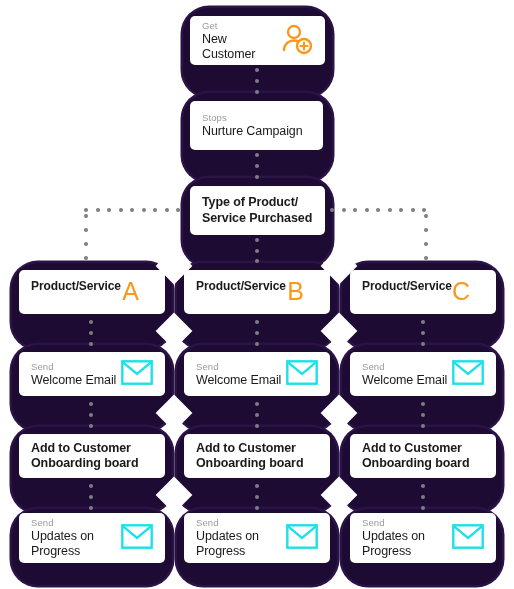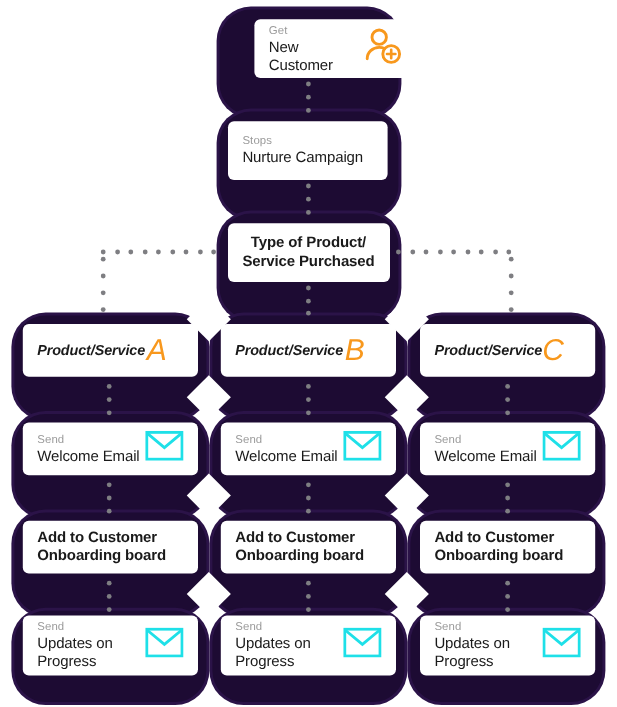--- a/index.html
+++ b/index.html
@@ -64,22 +64,21 @@
     white-space: pre-line;
   }
   .title.plain {
     font-weight: bold;
     font-size: 12.5px;
     line-height: 15.5px;
   }
 
   
   .card.branch {
-    align-items: center;
-    font-style: italic;
+    align-items: flex-start;
   }
   .branch-label {
     font-size: 12px;
     font-weight: bold;
     color: #1a1a1a;
     letter-spacing: -0.1px;
     white-space: nowrap;
   }
   .branch-letter {
     font-size: 25px;
@@ -260,21 +259,21 @@
     <span class="dot"></span>
       <span class="dot"></span>
       <span class="dot"></span>
     </div>
   <div class="dots-v" style="left:421px; top:484px; height:26px;">
     <span class="dot"></span>
       <span class="dot"></span>
       <span class="dot"></span>
     </div>
 
-  <div class="card" style="left:190px; top:16px; width:135px; height:49px;margin-left:22px;">
+  <div class="card" style="left:190px; top:16px; width:135px; height:49px;">
     <div class="card-textwrap">
       <span class="eyebrow">Get</span>
       <span class="title">New Customer</span>
     </div>
     <span class="icon">
       <svg width="32" height="32" viewBox="0 0 32 32" fill="none">
         <circle cx="13" cy="9" r="6" stroke="#f8981d" stroke-width="2.4"></circle>
         <path d="M3 27c0-5.5 4.5-9.5 10-9.5 1.6 0 3.1.3 4.4.9" stroke="#f8981d" stroke-width="2.4" stroke-linecap="round"></path>
         <circle cx="23" cy="23" r="7" stroke="#f8981d" stroke-width="2.4"></circle>
         <path d="M23 19.5v7M19.5 23h7" stroke="#f8981d" stroke-width="2.2" stroke-linecap="round"></path>
@@ -282,21 +281,21 @@
     </span>
   </div>
 
   <div class="card" style="left:190px; top:101px; width:133px; height:49px;">
     <div class="card-textwrap">
       <span class="eyebrow">Stops</span>
       <span class="title">Nurture Campaign</span>
     </div>
   </div>
 
-  <div class="card" style="left:190px; top:186px; width:135px; height:49px;text-align:center;">
+  <div class="card" style="left:190px; top:186px; width:135px; height:49px;">
     <div class="card-textwrap">
       <span class="title plain">Type of Product/
 Service Purchased</span>
     </div>
   </div>
 
   <div class="card branch" style="left:19px; top:270px; width:146px; height:44px;">
     <span class="branch-label">Product/Service</span>
     <span class="branch-letter">A</span>
   </div>

